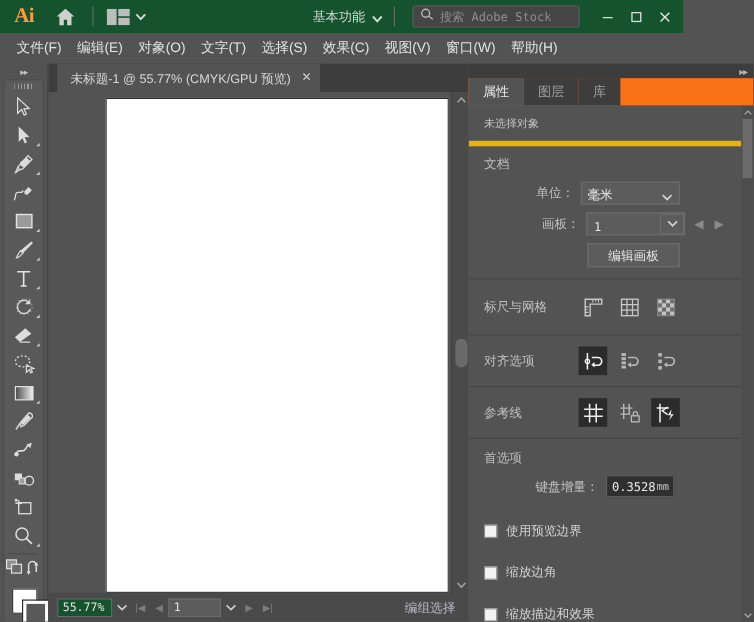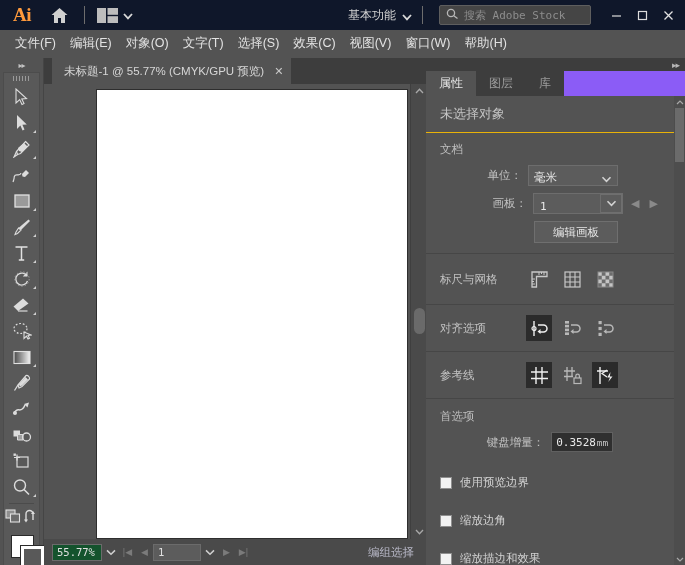--- a/index.html
+++ b/index.html
@@ -6,22 +6,22 @@
   html,body {
     width:685px; height:565px; overflow:hidden;
     background:#535353;
     font-family:"Liberation Sans","DejaVu Sans",sans-serif;
     -webkit-font-smoothing:antialiased;
   }
   #app { position:relative; width:685px; height:565px; background:#535353; }
 
   
   .titlebar{
-    position:absolute; left:0; top:0; width:685px; height:30px;
-    background:#0f172a; display:flex; align-items:center;
+    position:absolute; left:0; top:0; width:621px; height:30px;
+    background:#14532d; display:flex; align-items:center;
   }
   .ai-logo{
     width:40px; height:30px; display:flex; align-items:center; justify-content:center;
     color:#ff9a3c; font-size:19px; font-weight:bold; font-family:"Liberation Serif",serif;
     letter-spacing:-0.5px; padding-left:4px;
   }
   .home-btn{ width:38px;height:30px; display:flex;align-items:center;justify-content:center; }
   .vsep{ width:1px; height:18px; background:#6d6d6d; margin:0 6px; }
   .layout-btn{ height:30px; display:flex; align-items:center; gap:5px; padding:0 6px; }
   .chev{ display:inline-block; }
@@ -112,35 +112,35 @@
     font-family:"DejaVu Sans Mono",monospace;}
   .status-text{ margin-left:auto; margin-right:12px; color:#b9b9c8; font-size:11.5px; }
 
   
   .rightpanel{
     position:absolute; left:426px; top:58px; width:259px; height:507px;
     background:#535353;
   }
   .rp-top{ height:13px; position:relative; background:#3d3d3d; }
   .rp-top .dd{ position:absolute; right:6px; top:2px; color:#b6b6b6; font-size:9px; letter-spacing:-1px;}
-  .rp-tabs{ height:25px; display:flex; background:#8b5cf6; }
+  .rp-tabs{ height:25px; display:flex; background:#f97316; }
   .rp-tab{ padding:0 13px; display:flex; align-items:center; color:#9d9d9d; font-size:12px;
            background:#3d3d3d; }
   .rp-tab.active{ background:#535353; color:#e6e6e6; }
   .rp-body{ position:relative; height:469px; background:#535353; overflow:hidden; }
   .rp-scroll{ position:absolute; right:0; top:0; width:11px; height:469px; background:#4d4d4d; }
   .rp-scroll .thumb{ position:absolute; left:1px; top:12px; width:9px; height:54px; background:#6b6b6b; }
   .rp-scroll .ar{ position:absolute; left:0; width:11px; height:12px;
     display:flex;align-items:center;justify-content:center; color:#a5a5a5; font-size:8px; }
   .rp-scroll .ar.u{ top:0 } .rp-scroll .ar.d{ bottom:0 }
   .rp-content{ position:absolute; left:0; top:0; width:248px; }
 
   .sec{ border-bottom:1px solid #464646; padding:9px 14px 10px 14px; }
   .sec-title{ color:#bdbdbd; font-size:11.5px; margin-bottom:8px; }
-  .nosel{ color:#c4c4c4; font-size:13px; padding:9px 14px; border-bottom:1px solid #eab308; }
+  .nosel{ color:#c4c4c4; font-size:10px; padding:9px 14px; border-bottom:5px solid #eab308; }
   .row{ display:flex; align-items:center; justify-content:flex-end; gap:6px; margin-bottom:7px; }
   .lbl{ color:#c1c1c1; font-size:11.5px; }
   .select{
     width:90px; height:21px; background:#5c5c5c; border:1px solid #6d6d6d;
     display:flex; align-items:flex-end; justify-content:space-between; padding:0 5px;
     color:#e8e8e8; font-size:11.5px;
   }
   .select .cv{ color:#d2d2d2; font-size:9px; }
   .select.split{ padding:0; }
   .select.split .val{ flex:1; padding-left:6px; font-family:"DejaVu Sans Mono",monospace; font-size:11px; }

